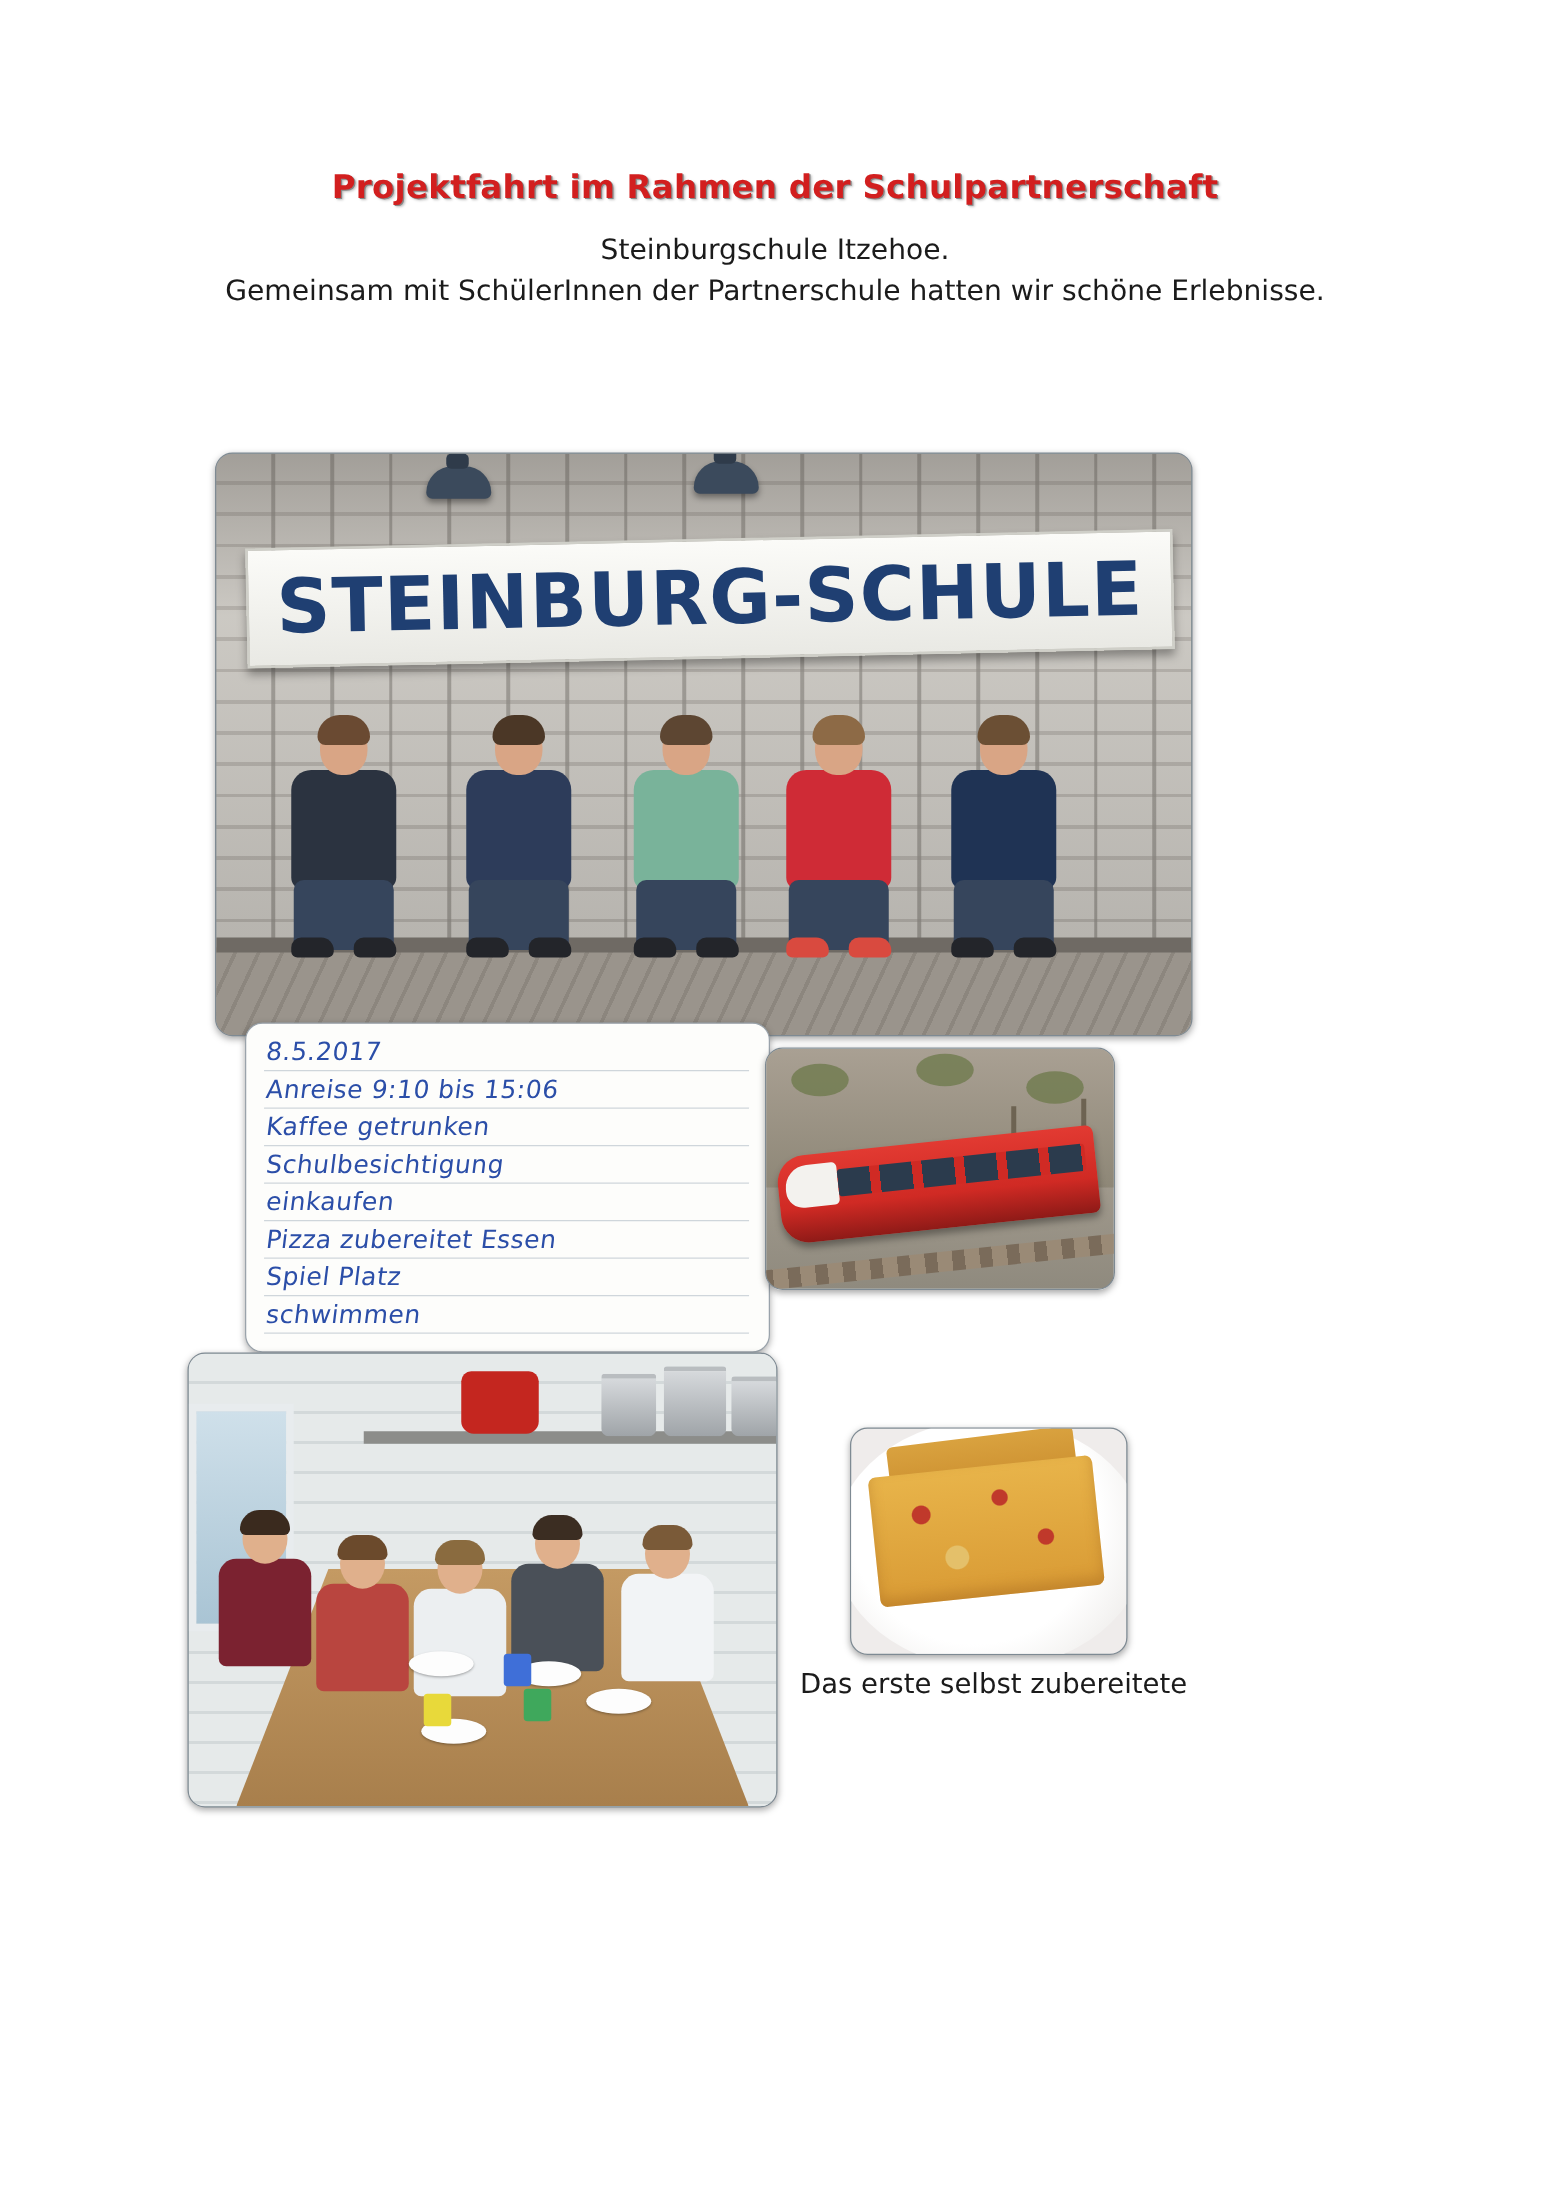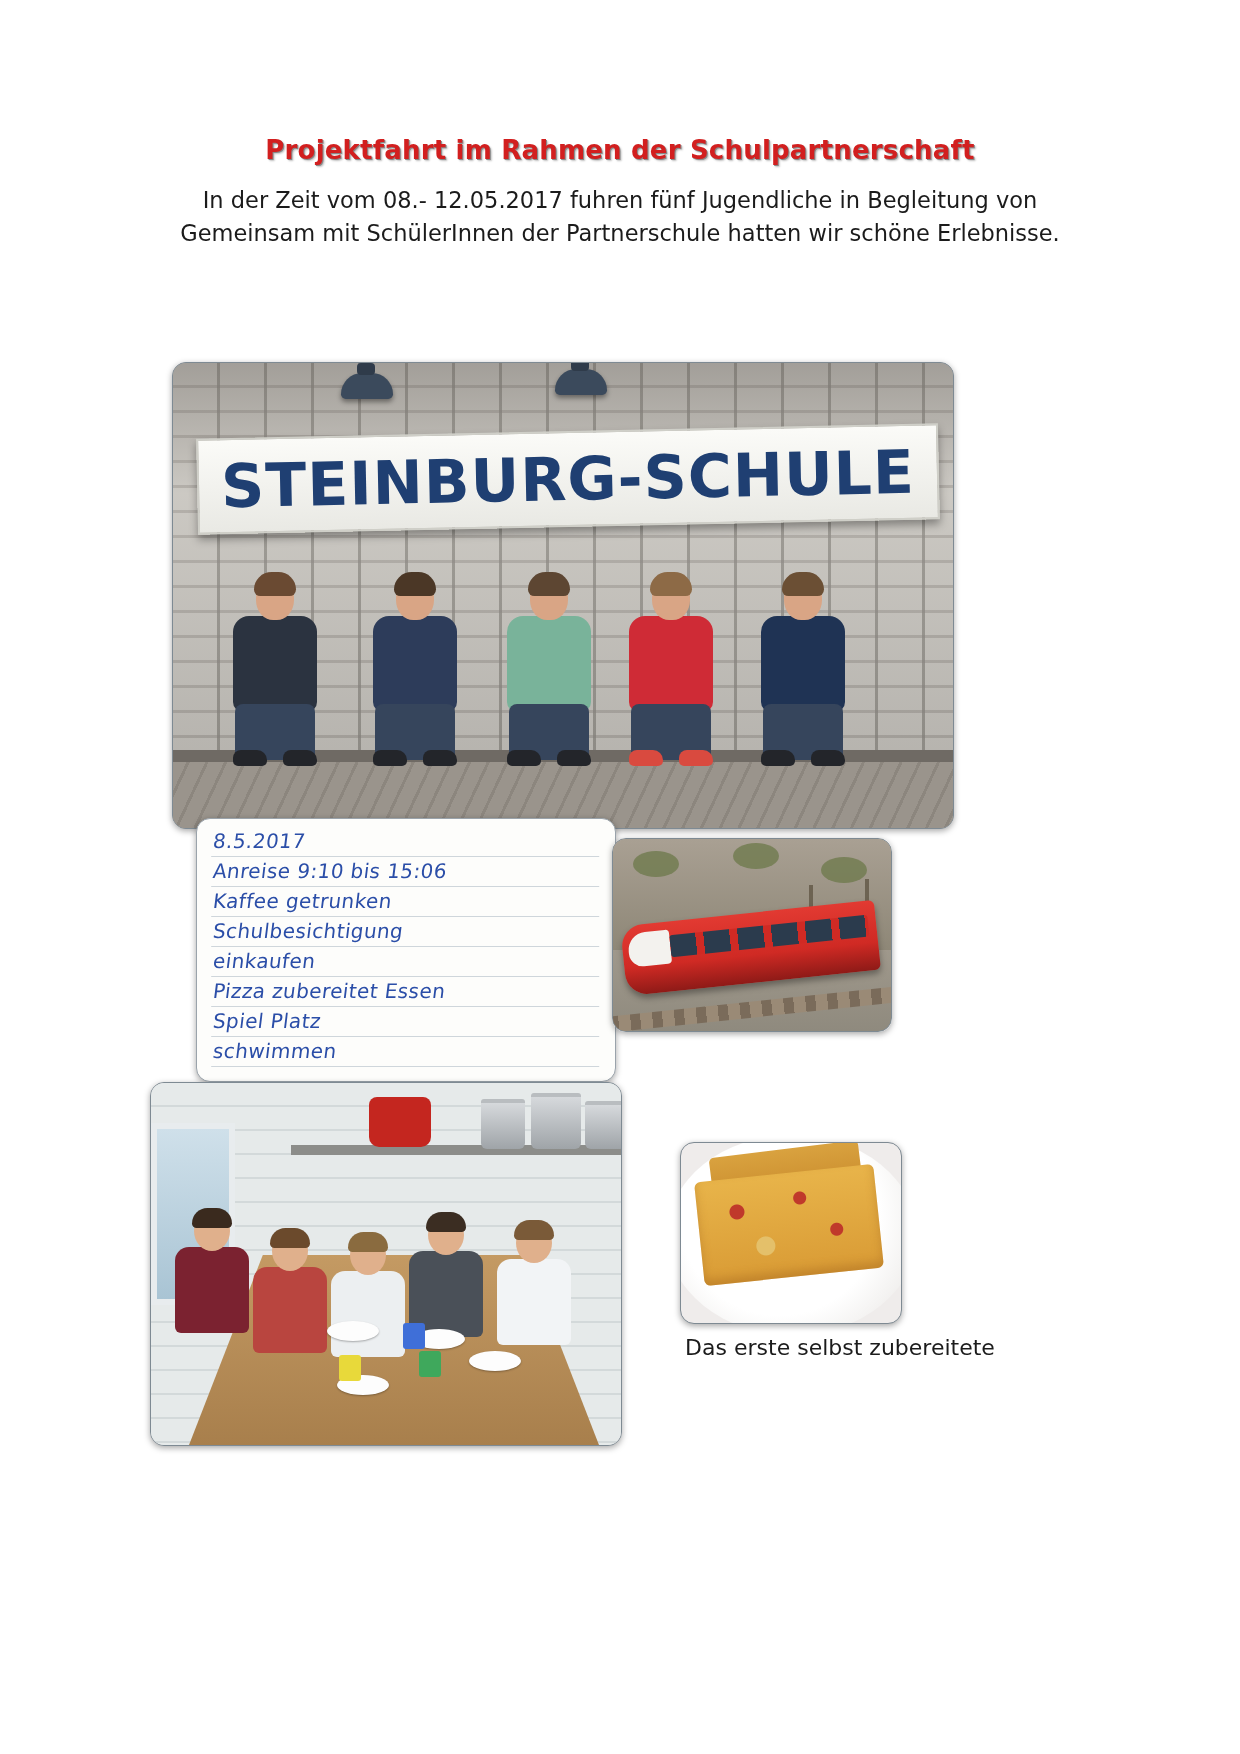--- a/index.html
+++ b/index.html
@@ -396,36 +396,36 @@
     transform: rotate(-7deg);
     border-radius:5px;
   }
 
   
   .caption {
     position: absolute;
     left: 640px;
     top: 1332px;
     width: 400px;
-    text-align: center;
+    text-align: left;
     font-size: 22px;
     line-height: 32px;
     color: #1b1b1b;
   }
   .caption div { white-space: nowrap; }
 </style>
 </head>
 <body>
 
 <div class="page">
 
   <h1 class="doc-title">Projektfahrt im Rahmen der Schulpartnerschaft</h1>
 
   <div class="intro">
-    <div>In der Zeit vom 08.- 12.05.2017 fuhren fünf Jugendliche in Begleitung von</div>
+    <div>Steinburgschule Itzehoe.</div>
     <div>Gemeinsam mit SchülerInnen der Partnerschule hatten wir schöne Erlebnisse.</div>
   </div>
 
   <div class="photo" id="photo-school">
     <div class="inner">
       <div class="brickwall"></div>
       <div class="brick-shade"></div>
       <div class="lamp" id="lamp1"></div>
       <div class="lamp" id="lamp2"></div>
       <div class="signboard">

